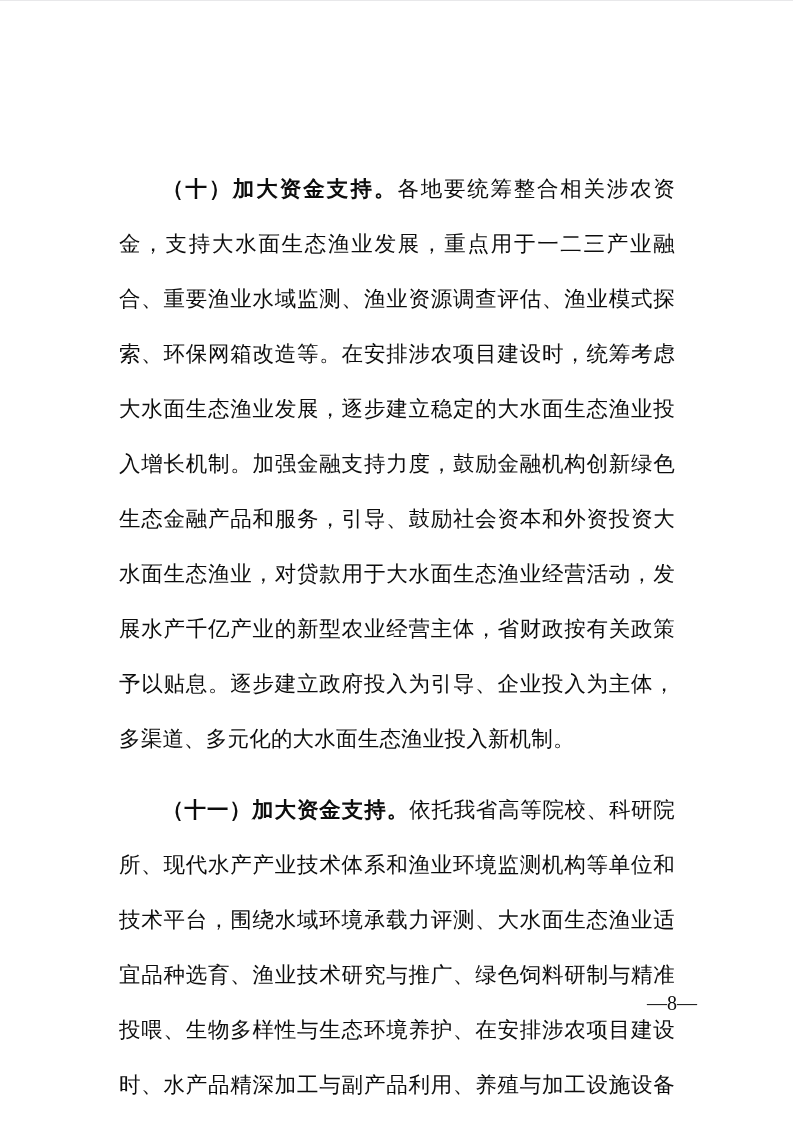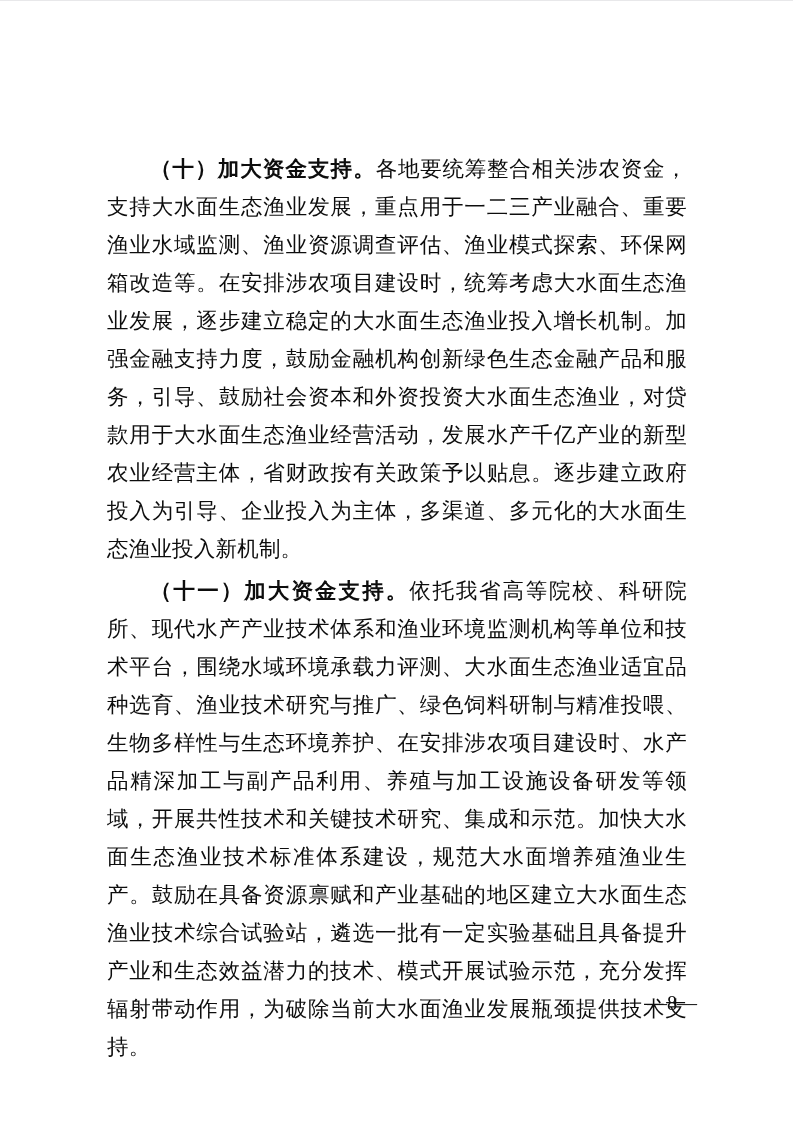--- a/index.html
+++ b/index.html
@@ -22,23 +22,23 @@
     box-sizing: border-box;
   }
   .text-block {
     position: absolute;
     left: 103px;
     top: 145px;
     width: 588px;
     color: #0d0d0d;
   }
   .para {
-    margin: 4px;
+    margin: 16px;
     font-size: 21.5px;
-    line-height: 38px;
+    line-height: 55px;
     text-align: justify;
     text-justify: inter-ideograph;
     text-indent: 2em;
     letter-spacing: 0.2px;
     font-family: "Liberation Serif", serif;
   }
   .para-lead {
     font-weight: 700;
     letter-spacing: 0.5px;
   }

